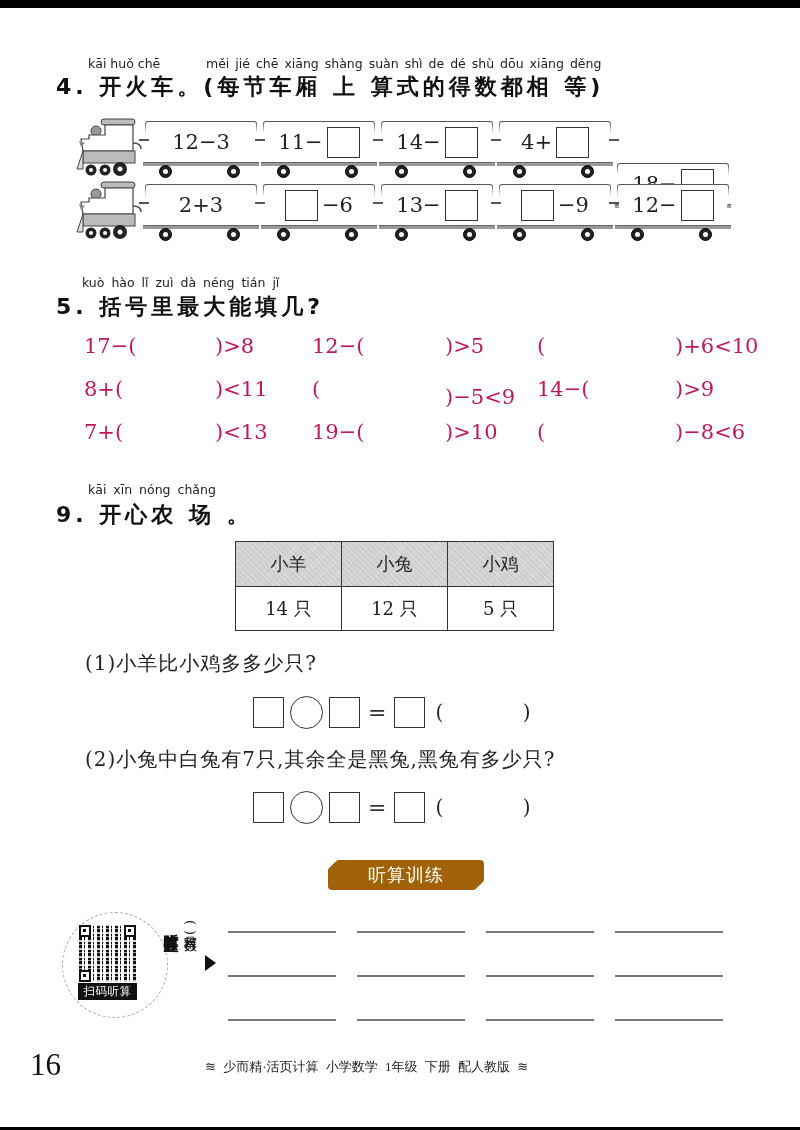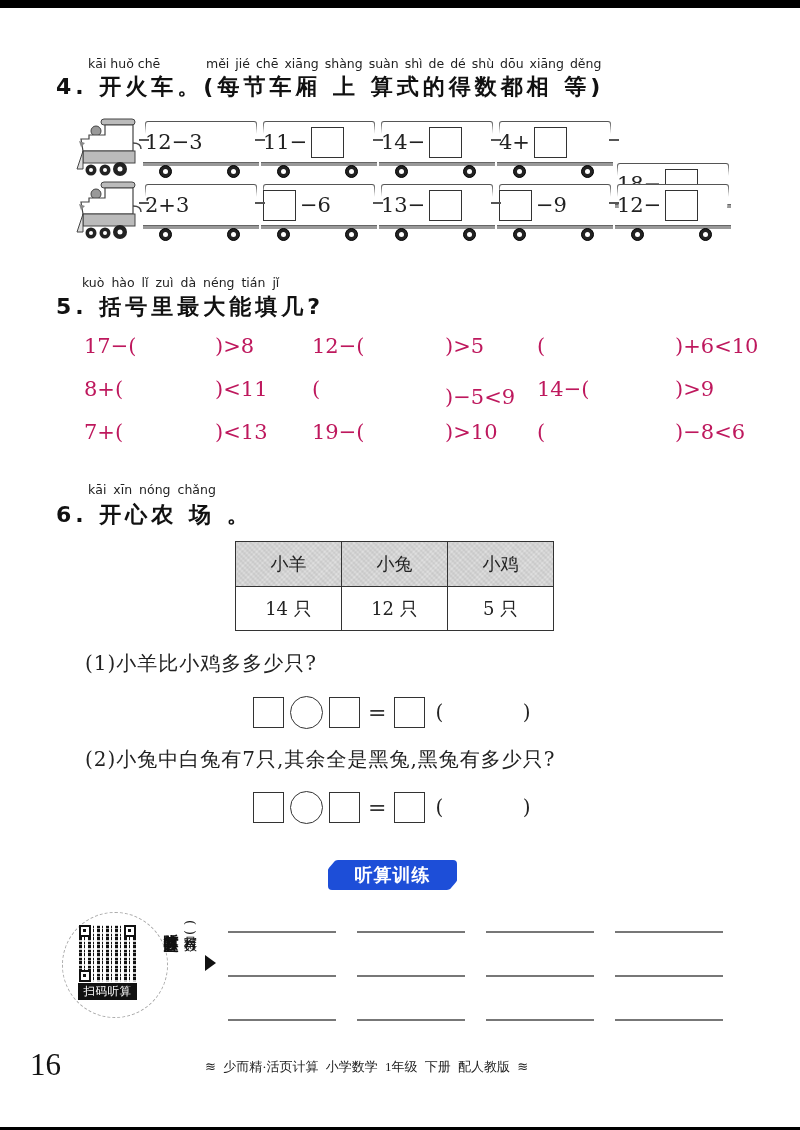--- a/index.html
+++ b/index.html
@@ -17,21 +17,21 @@
   .car { position:absolute; top:4px; width:112px; height:42px; }
   .car .body { position:absolute; left:0; top:0; right:0; bottom:0;
                border:1.5px solid #444; border-top:1.5px solid #555; border-radius:3px 3px 0 0;
                clip-path:polygon(0 0,100% 0,97% 100%,3% 100%); background:#fff; }
   .car .chassis { position:absolute; left:-2px; right:-2px; top:41px; height:3px; background:#999;
                   border-top:1px solid #666; }
   .car .wheel { position:absolute; top:44px; width:11px; height:11px; border-radius:50%;
                 background:#222; border:1px solid #000; }
   .car .wheel::after { content:""; position:absolute; left:3px; top:3px; width:5px; height:5px; border-radius:50%; background:#fff; }
   .coupler { position:absolute; top:22px; width:10px; height:2px; background:#555; }
-  .car .expr { position:absolute; top:4px; left:0; right:0; height:34px; display:flex; align-items:center; justify-content:flex-start;
+  .car .expr { position:absolute; top:4px; left:0; right:0; height:34px; display:flex; align-items:center; justify-content:center;
                font-family:"DejaVu Serif", serif; font-size:21px; color:#222; gap:4px; white-space:nowrap; }
   .blank-box { display:inline-block; width:33px; height:31px; border:1.5px solid #333; background:#fff; box-sizing:border-box; }
 
   
   .ineq { position:absolute; font-family:"DejaVu Serif", serif; font-size:21px; color:#be185d; white-space:nowrap; }
 
   
   .farm-table { position:absolute; left:235px; top:541px; border-collapse:collapse; }
   .farm-table td { border:1.5px solid #333; width:105px; text-align:center; font-family:"DejaVu Serif", serif; font-size:18px; color:#222; padding:0; }
   .farm-table tr.head td { height:44px; background:#d4d4d4;
@@ -40,22 +40,22 @@
   .farm-table tr.vals td { height:43px; }
 
   .subq { position:absolute; left:85px; font-family:"DejaVu Serif", serif; font-size:20px; color:#222; white-space:nowrap; letter-spacing:1px; }
   .eq-row { position:absolute; left:253px; height:36px; display:flex; align-items:center; gap:6px; }
   .sq { width:31px; height:31px; border:1.5px solid #333; box-sizing:border-box; background:#fff; }
   .circ { width:33px; height:33px; border:1.5px solid #333; border-radius:50%; box-sizing:border-box; }
   .eq-sign { font-family:"DejaVu Serif", serif; font-size:22px; color:#333; margin:0 2px; }
   .unit-paren { font-family:"DejaVu Serif", serif; font-size:20px; color:#222; display:flex; width:95px; justify-content:space-between; margin-left:4px; }
 
   
-  .listen-badge { position:absolute; left:328px; top:860px; width:129px; height:30px; background:#1d4ed8; color:#fff;
-                  border-radius:10px 4px 10px 4px; font-size:18px; font-weight:bold; display:flex; align-items:center; justify-content:center; letter-spacing:1px;
+  .listen-badge { position:absolute; left:328px; top:860px; width:156px; height:30px; background:#a16207; color:#fff;
+                  border-radius:10px 4px 10px 4px; font-size:18px; font-weight:normal; display:flex; align-items:center; justify-content:center; letter-spacing:1px;
                   clip-path:polygon(6% 0,100% 0,100% 70%,94% 100%,0 100%,0 30%); }
   .qr-circle { position:absolute; left:62px; top:912px; width:104px; height:104px; border:1px dashed #aaa; border-radius:50%; }
   .qr { position:absolute; left:79px; top:925px; width:57px; height:57px; background:
         repeating-linear-gradient(90deg,#111 0 3px,#fff 3px 5px,#111 5px 6px,#fff 6px 9px),
         #fff; }
   .qr::before { content:""; position:absolute; inset:0;
         background: repeating-linear-gradient(0deg, rgba(255,255,255,0.8) 0 2px, transparent 2px 5px, rgba(255,255,255,0.6) 5px 6px, transparent 6px 8px); }
   .qr-finder { position:absolute; width:12px; height:12px; border:2.5px solid #111; background:#fff; box-sizing:border-box; }
   .qr-finder::after { content:""; position:absolute; left:2px; top:2px; width:3px; height:3px; background:#111; }
   .qr-label { position:absolute; left:78px; top:983px; width:59px; height:17px; background:#111; color:#fff; font-size:11.5px;
@@ -247,21 +247,21 @@
     <span class="ineq" style="left: 215px; top: 420px;">)&lt;13</span>
     <span class="ineq" style="left: 312px; top: 420px;">19−(</span>
     <span class="abs" style="left: 352px; top: 422px; width: 88px; height: 26px;"></span>
     <span class="ineq" style="left: 445px; top: 420px;">)&gt;10</span>
     <span class="ineq" style="left: 537px; top: 420px;">(</span>
     <span class="abs" style="left: 577px; top: 422px; width: 93px; height: 26px;"></span>
     <span class="ineq" style="left: 675px; top: 420px; text-align: right;">)−8&lt;6</span>
   </div>
 
 <div class="abs pinyin" style="left:88px; top:482px; word-spacing:3px;">kāi xīn nóng chǎng</div>
-<div class="abs qtitle" style="left:56px; top:500px;">6. 开心农 场 。</div>
+<div class="abs qtitle" style="left:56px; top:500px;">9. 开心农 场 。</div>
 
 <table class="farm-table">
   <tbody>
       <tr class="head">
     <td>小羊</td>
     <td>小兔</td>
     <td>小鸡</td>
   </tr>
   <tr class="vals">
     <td>14 只</td>

